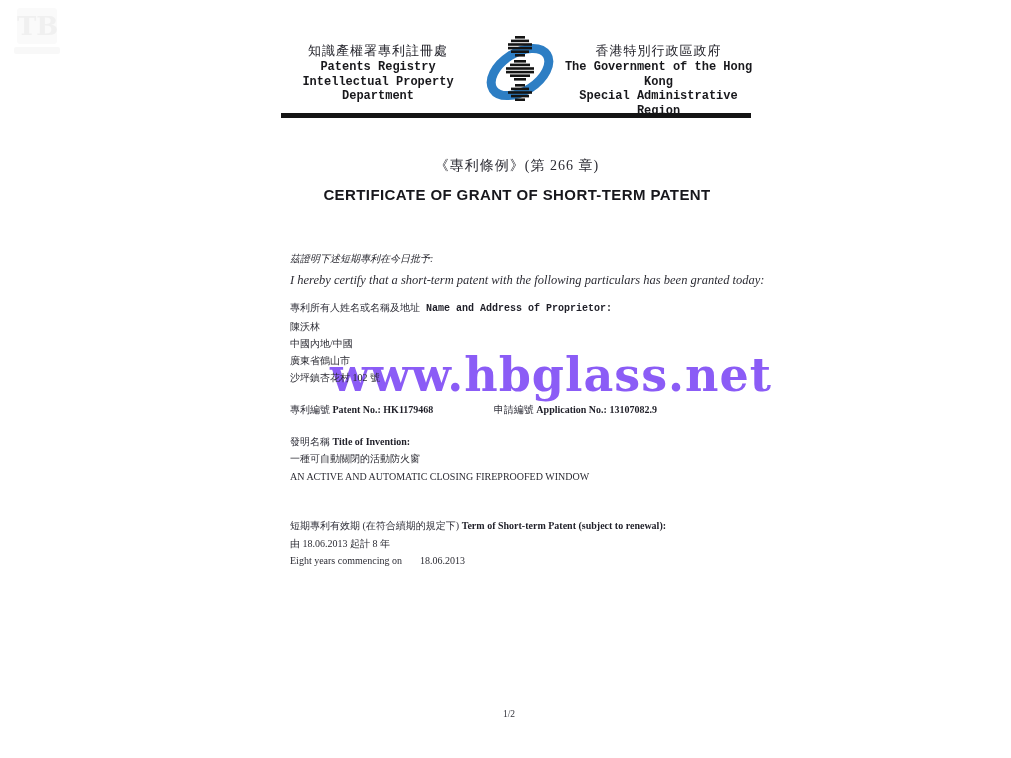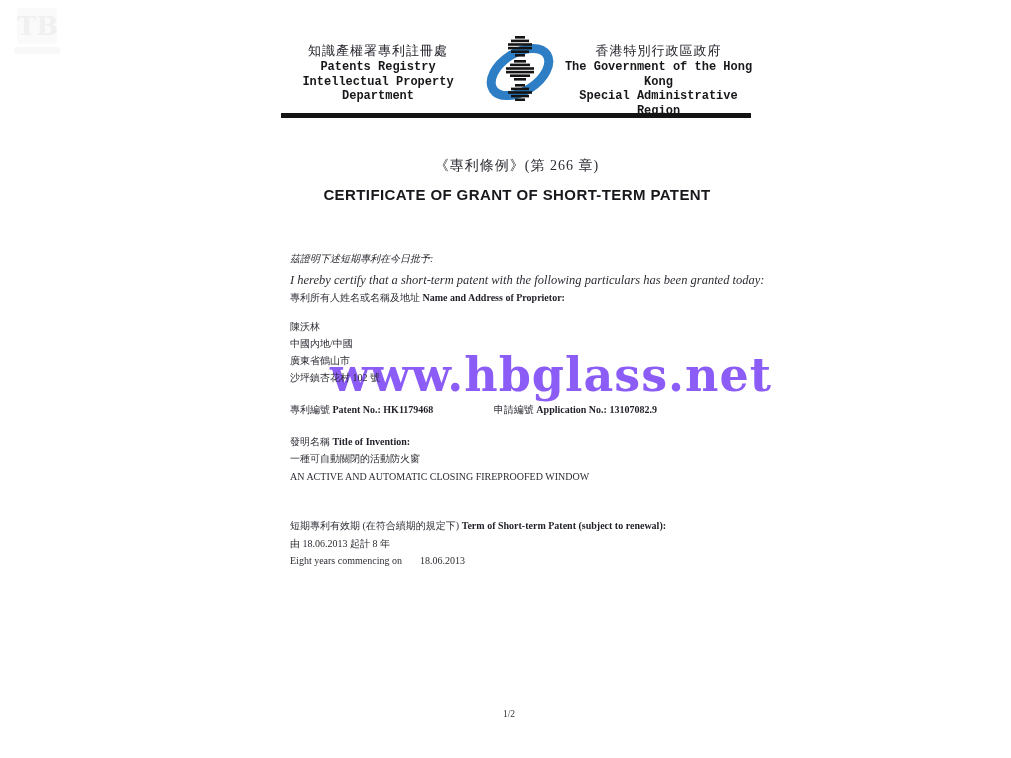--- a/index.html
+++ b/index.html
@@ -45,21 +45,21 @@
                   font-size:13.5px; color:#26262c; }
 
   
   .body-line { position:absolute; left:290px; font-size:10px; z-index:2; }
   .italic { font-style:italic; }
   .lab-zh { color:#2e2e38; }
   .lab-en { font-weight:bold; color:#1f1f28; }
   .certify-zh { top:252px; }
   .certify-en { top:273px; font-size:12.5px; }
 
-  .prop-label { top:291px; }
+  .prop-label { top:301px;font-family:Liberation Mono, monospace; }
   .prop-l0 { top:320px; }
   .prop-l1 { top:337px; }
   .prop-l2 { top:354px; }
   .prop-l3 { top:371px; }
 
   .num-line { top:403px; }
   .app-group { margin-left:58px; }
 
   .inv-label { top:435px; }
   .inv-zh    { top:452px; }

